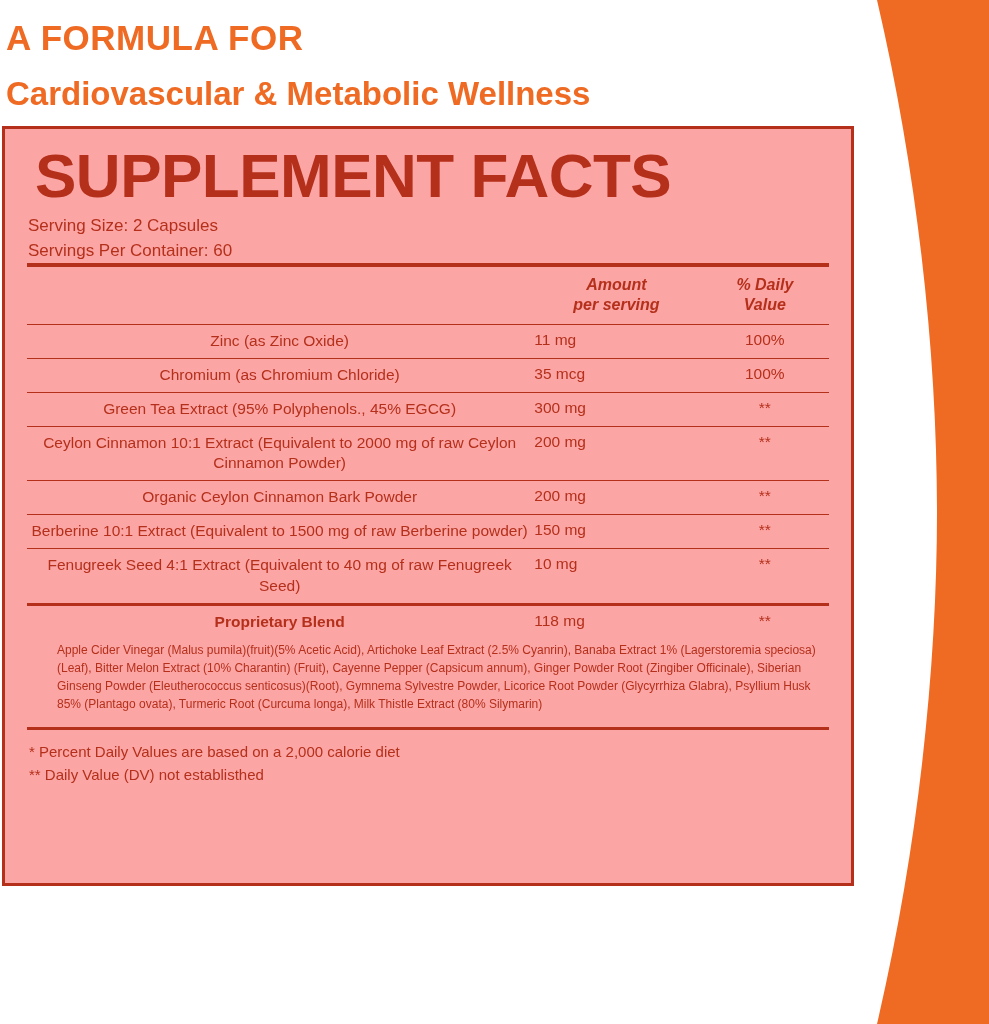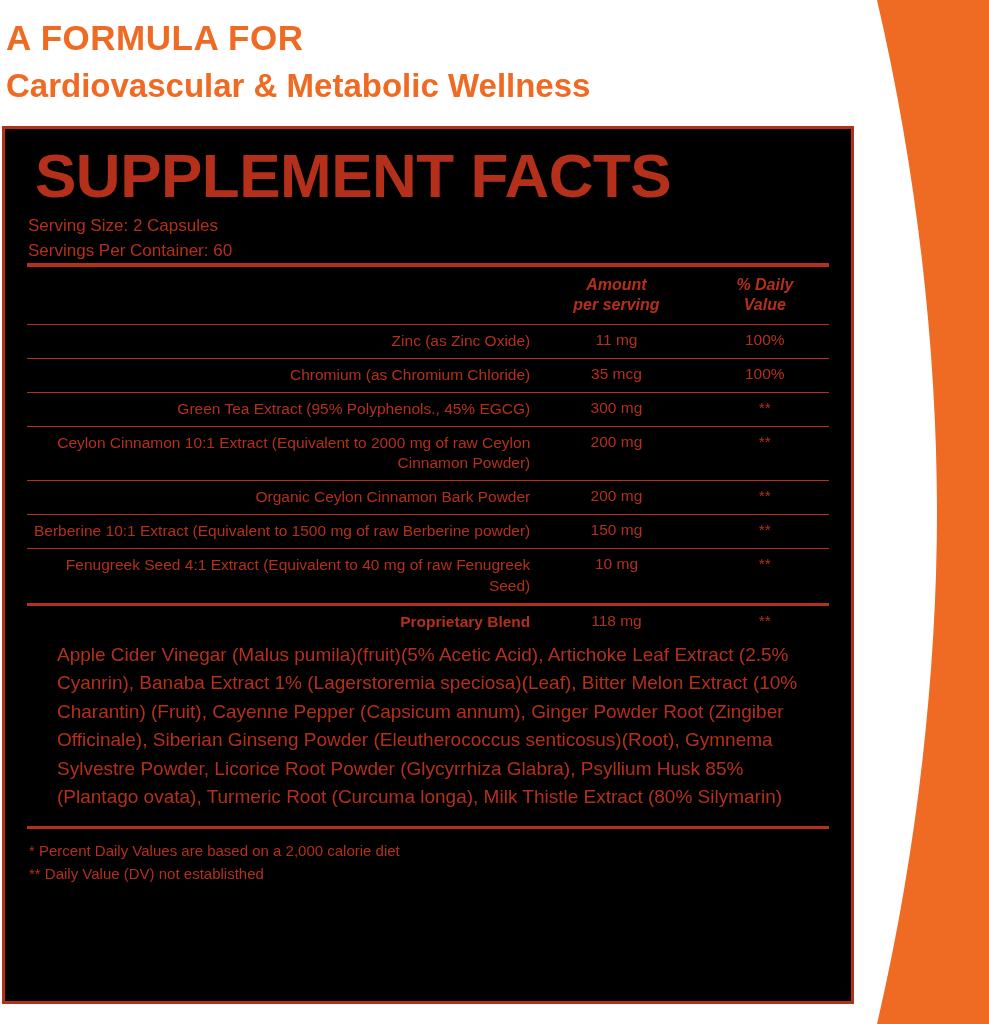--- a/index.html
+++ b/index.html
@@ -45,34 +45,34 @@
     font-weight: bold;
     letter-spacing: 0.5px;
     line-height: 1.15;
     white-space: nowrap;
   }
   .header-line2 {
     color: #ef6a23;
     font-size: 33px;
     font-weight: bold;
     line-height: 1.2;
-    margin-top: 8px;
+    margin-top: 16px;
     white-space: nowrap;
   }
 
   
   .panel {
     position: absolute;
     left: 2px;
     top: 126px;
     width: 852px;
-    height: 878px;
+    height: 760px;
     border: 3px solid #b4301b;
     box-sizing: border-box;
-    background: #000000;
+    background: #fca5a5;
   }
   .panel-inner {
     padding: 10px 22px 0 22px;
   }
 
   .facts-title {
     color: #b4301b;
     font-size: 62px;
     font-weight: bold;
     letter-spacing: -0.5px;
@@ -105,32 +105,32 @@
   table.facts th {
     font-weight: bold;
     text-align: center;
     font-size: 16px;
     line-height: 1.2;
     padding-top: 8px;
     padding-bottom: 10px;
     font-style: italic;
   }
   table.facts th.left { text-align: left; }
-  td.name { text-align: right; line-height: 1.35; }
-  td.amt  { text-align: center; }
+  td.name { text-align: center; line-height: 1.35; }
+  td.amt  { text-align: left; }
   td.dv   { text-align: center; }
 
   tr.rowline > td { border-top: 1.5px solid #b4301b; }
   tr.headline > th { border-top: 4px solid #b4301b; }
   tr.blendrow > td { border-top: 3px solid #b4301b; }
   td.blend-name { font-weight: bold; }
 
   .blend-body {
     color: #b4301b;
-    font-size: 19px;
+    font-size: 12px;
     line-height: 1.5;
     padding: 2px 0 12px 30px;
     text-align: left;
   }
 
   .bottom-rule {
     border-top: 3px solid #b4301b;
     margin-top: 2px;
   }
   .footnotes {

